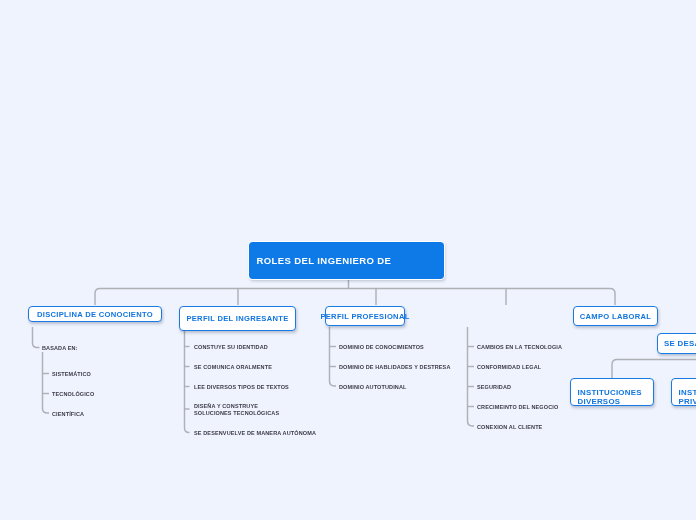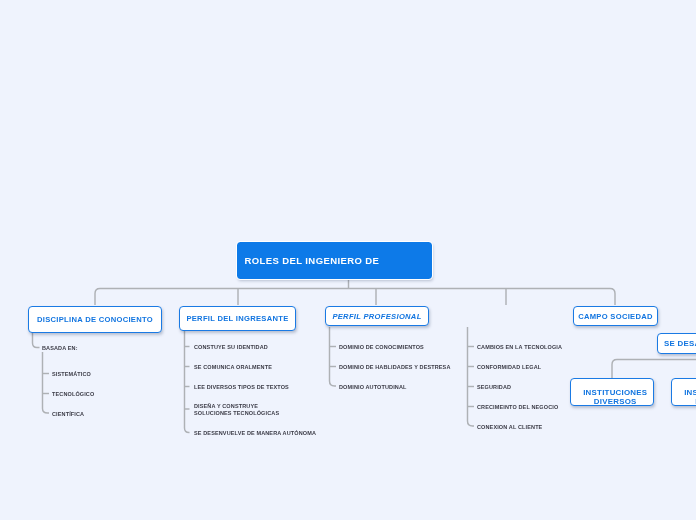--- a/index.html
+++ b/index.html
@@ -6,53 +6,53 @@
   html,body{margin:0;padding:0;}
   body{width:696px;height:520px;background:#eff3fd;
        font-family:"Liberation Sans",sans-serif;overflow:hidden;
        -webkit-font-smoothing:antialiased;}
   .leaf,.branch-node,.box-node,.root-node{transform:translateZ(0);}
   #canvas{position:relative;width:696px;height:520px;background:#eff3fd;}
   svg#wires{position:absolute;left:0;top:0;width:696px;height:520px;}
   .node{position:absolute;box-sizing:border-box;}
 
   .root-node{
-    left:237px;top:242px;width:195px;height:37px;
+    left:249px;top:242px;width:195px;height:37px;
     background:#0d7ae8;border-radius:3px;color:#ffffff;
     outline:1px solid #ffffff;
     font-weight:bold;font-size:9.5px;letter-spacing:0.4px;
     padding:0 0 0 7.5px;line-height:11px;
     display:flex;flex-direction:column;justify-content:center;
     box-shadow:1px 2px 3px rgba(20,40,80,0.25);
   }
 
   .branch-node{
     background:#ffffff;border:1.6px solid #1a7ae4;border-radius:4px;
     color:#1275e0;font-weight:bold;font-size:7.6px;letter-spacing:0.3px;
     display:flex;align-items:center;justify-content:center;
     box-shadow:1px 2px 3px rgba(20,40,80,0.25);
     text-align:center;white-space:nowrap;padding-top:1px;
   }
 
   .box-node{
     background:#ffffff;border:1.6px solid #1a7ae4;border-radius:4px;
     color:#1275e0;font-weight:bold;font-size:7.9px;letter-spacing:0.25px;
-    display:flex;flex-direction:column;align-items:center;justify-content:center;
+    display:flex;flex-direction:column;align-items:flex-start;justify-content:center;
     box-shadow:1px 2px 3px rgba(20,40,80,0.25);
     line-height:9px;padding-left:6.5px;padding-top:10px;white-space:nowrap;
   }
 
   .leaf{
     position:absolute;color:#3b3b46;font-size:5.5px;font-weight:bold;
     letter-spacing:0.13px;line-height:7px;white-space:nowrap;
   }
 
-  #b0{left:28px;top:305.7px;width:134px;height:27px;}
+  #b0{left:28px;top:305.7px;width:134px;height:16px;}
   #b1{left:179px;top:305.7px;width:117px;height:25px;}
-  #b2{left:325px;top:305.7px;width:104px;height:20.6px;font-style:italic;}
+  #b2{left:325px;top:305.7px;width:80px;height:20.6px;}
   #b3{left:463px;top:305.7px;width:87px;height:20.6px;}
   #b4{left:573px;top:305.7px;width:85px;height:20.6px;}
 
   #sedesa{left:657px;top:333px;width:95px;height:21px;align-items:flex-start;padding-left:6px;padding-top:0;}
   #inst-pub{left:570px;top:378.3px;width:84px;height:28px;}
   #inst-priv{left:671px;top:378.3px;width:84px;height:28px;}
 </style>
 </head>
 <body>
 
@@ -91,21 +91,21 @@
     </g>
   </svg>
 
   <div class="node root-node">
     <div>ROLES DEL INGENIERO DE</div>
   </div>
 
   <div class="node branch-node" id="b0">DISCIPLINA DE CONOCIENTO</div>
   <div class="node branch-node" id="b1">PERFIL DEL INGRESANTE</div>
   <div class="node branch-node" id="b2">PERFIL PROFESIONAL</div>
-  <div class="node branch-node" id="b4">CAMPO SOCIEDAD</div>
+  <div class="node branch-node" id="b4">CAMPO LABORAL</div>
 
   <div class="node box-node" id="sedesa">SE DESA</div>
 
   <div class="node box-node" id="inst-pub">
     <div>INSTITUCIONES</div>
     <div>DIVERSOS</div>
   </div>
   <div class="node box-node" id="inst-priv">
     <div>INSTITUCIONES</div>
     <div>PRIVADAS</div>

